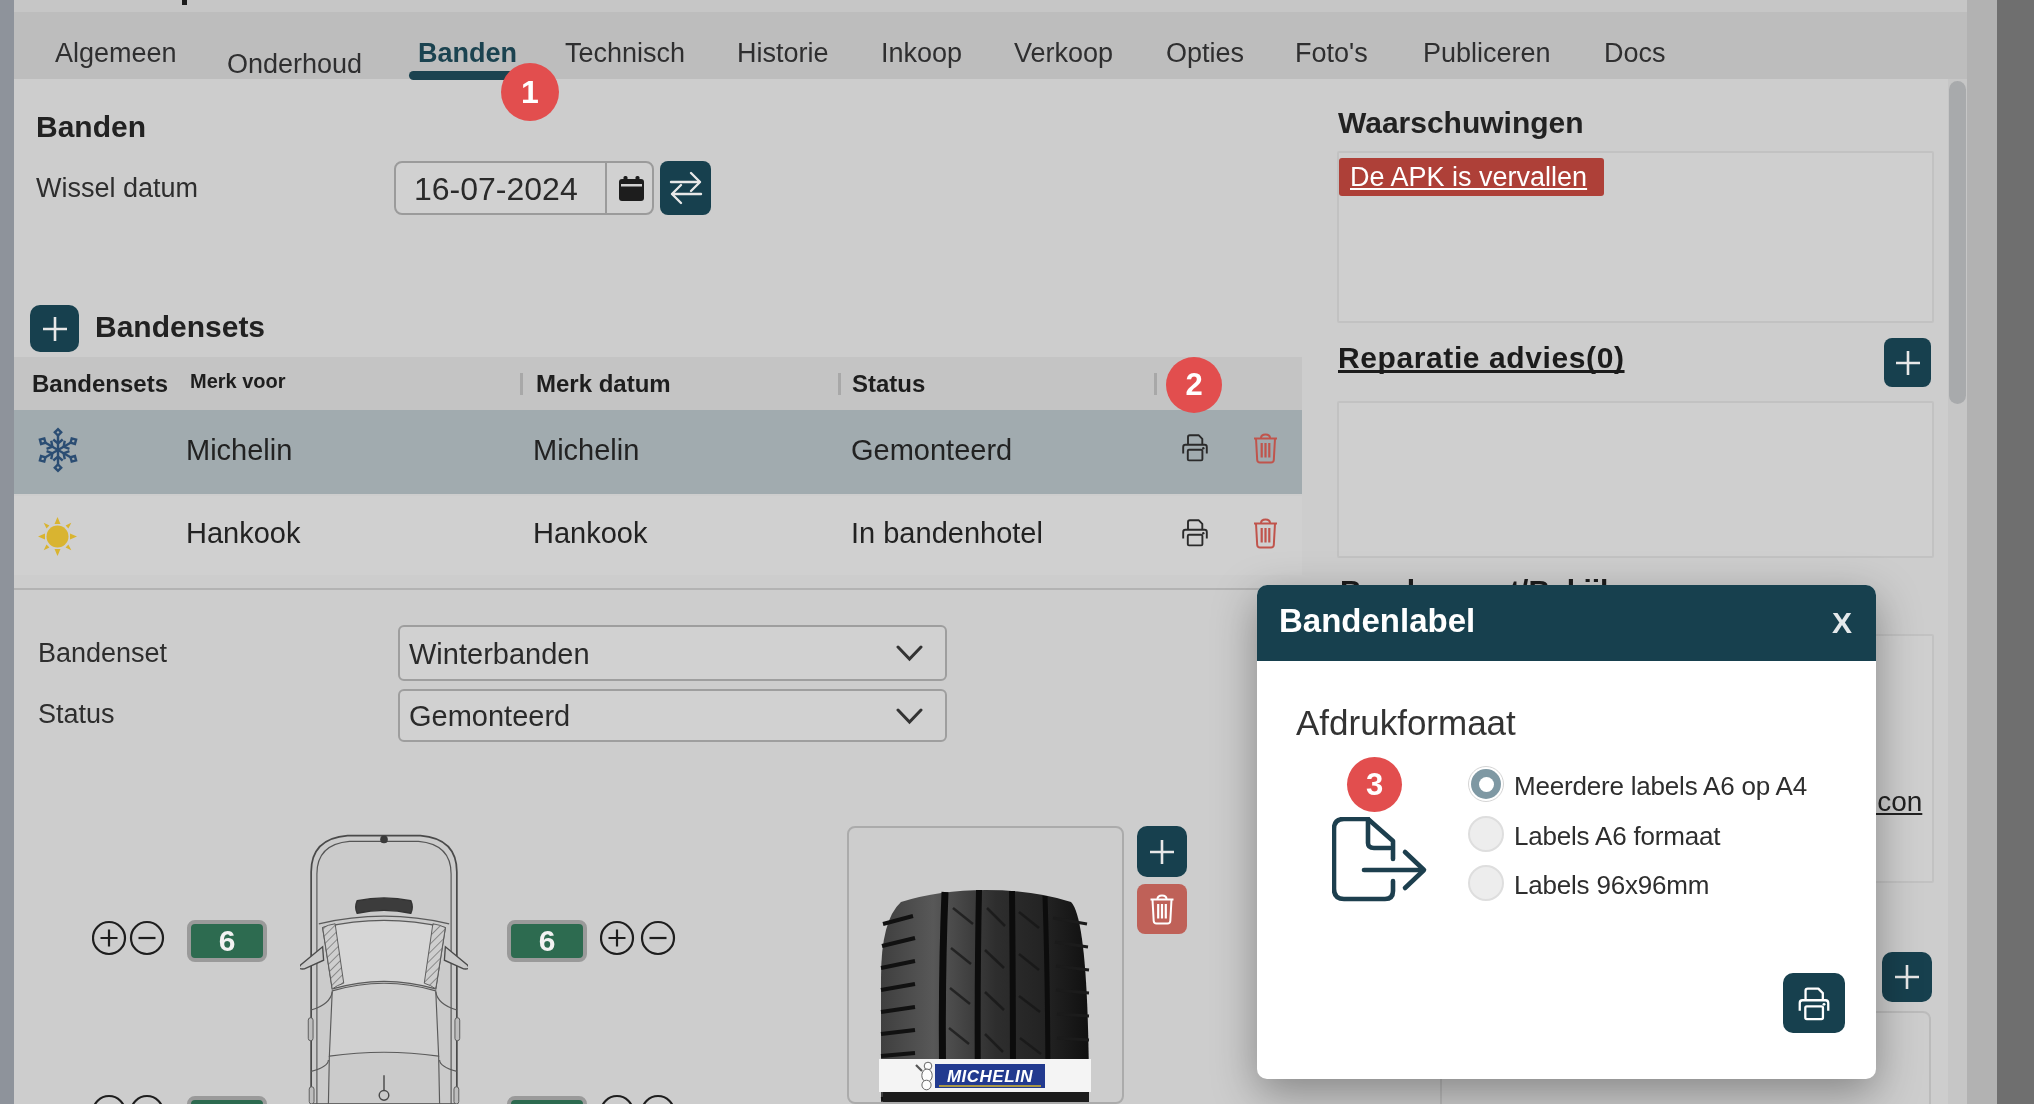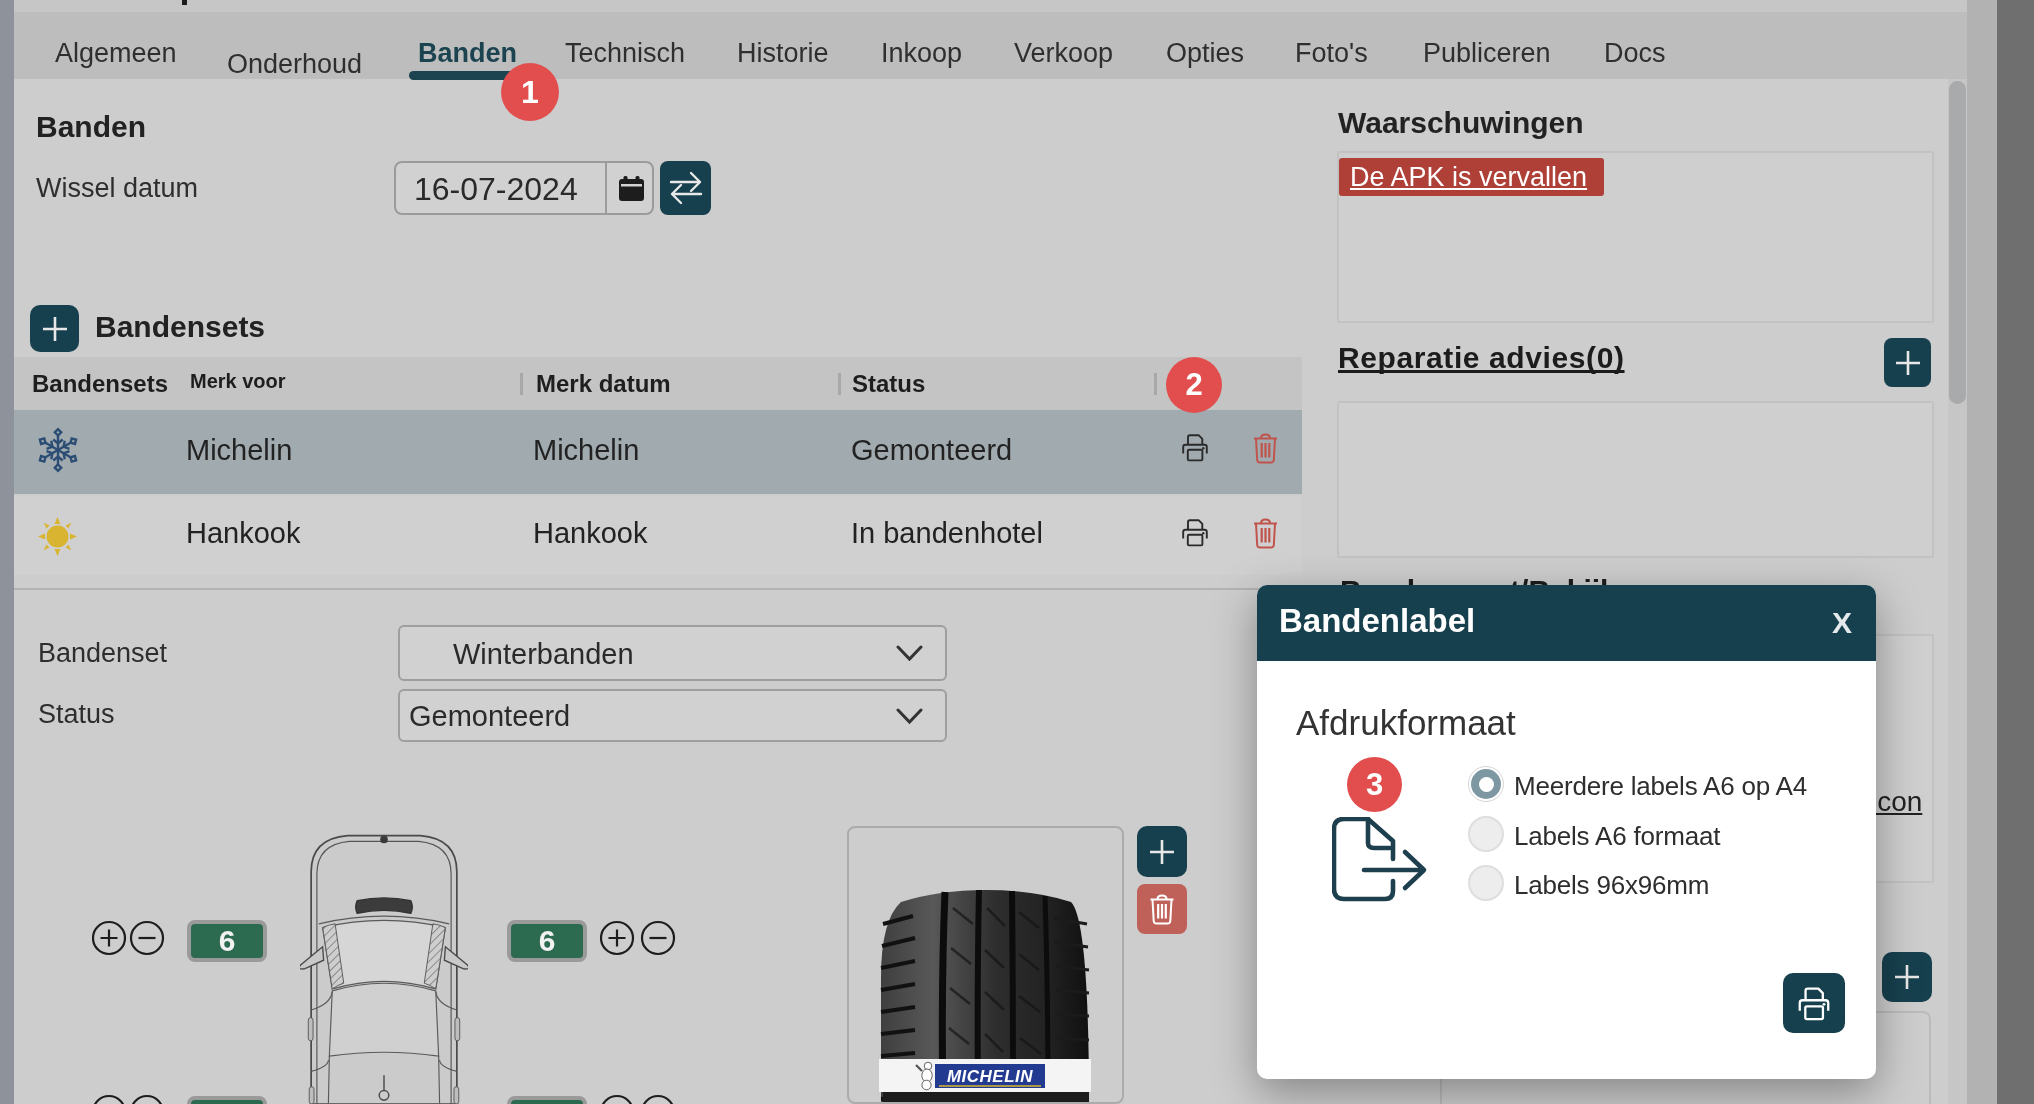--- a/index.html
+++ b/index.html
@@ -158,21 +158,21 @@
       <line x1="8.7" y1="10" x2="8.7" y2="24.5" stroke-width="2.2"></line>
       <line x1="12.5" y1="10" x2="12.5" y2="24.5" stroke-width="2.2"></line>
       <line x1="16.3" y1="10" x2="16.3" y2="24.5" stroke-width="2.2"></line>
     </g>
   </svg>
 
   <div class="badge" style="left:1166px;top:357px;width:56px;height:56px;font-size:31px;">2</div>
 
   <div class="abs" style="left:38px;top:638px;font-size:27px;">Bandenset</div>
   <div class="abs" style="left:398px;top:625px;width:549px;height:56px;background:#d1d1d1;border:2px solid #9e9e9e;border-radius:6px;"></div>
-  <div class="abs" style="left:409px;top:638px;font-size:29px;color:#2a2a2a;margin-left:44px;">Winterbanden</div>
+  <div class="abs" style="left:409px;top:638px;font-size:29px;color:#2a2a2a;">Winterbanden</div>
   <svg class="abs" style="left:896px;top:645px;" width="27" height="17" viewBox="0 0 27 17">
       <path d="M2 2 L13.5 14 L25 2" stroke="#333" stroke-width="3" fill="none" stroke-linecap="round"></path>
     </svg>
   <div class="abs" style="left:38px;top:699px;font-size:27px;">Status</div>
   <div class="abs" style="left:398px;top:689px;width:549px;height:53px;background:#d1d1d1;border:2px solid #9e9e9e;border-radius:6px;"></div>
   <div class="abs" style="left:409px;top:700px;font-size:29px;color:#2a2a2a;">Gemonteerd</div>
   <svg class="abs" style="left:896px;top:708px;" width="27" height="17" viewBox="0 0 27 17">
       <path d="M2 2 L13.5 14 L25 2" stroke="#333" stroke-width="3" fill="none" stroke-linecap="round"></path>
     </svg>
 

